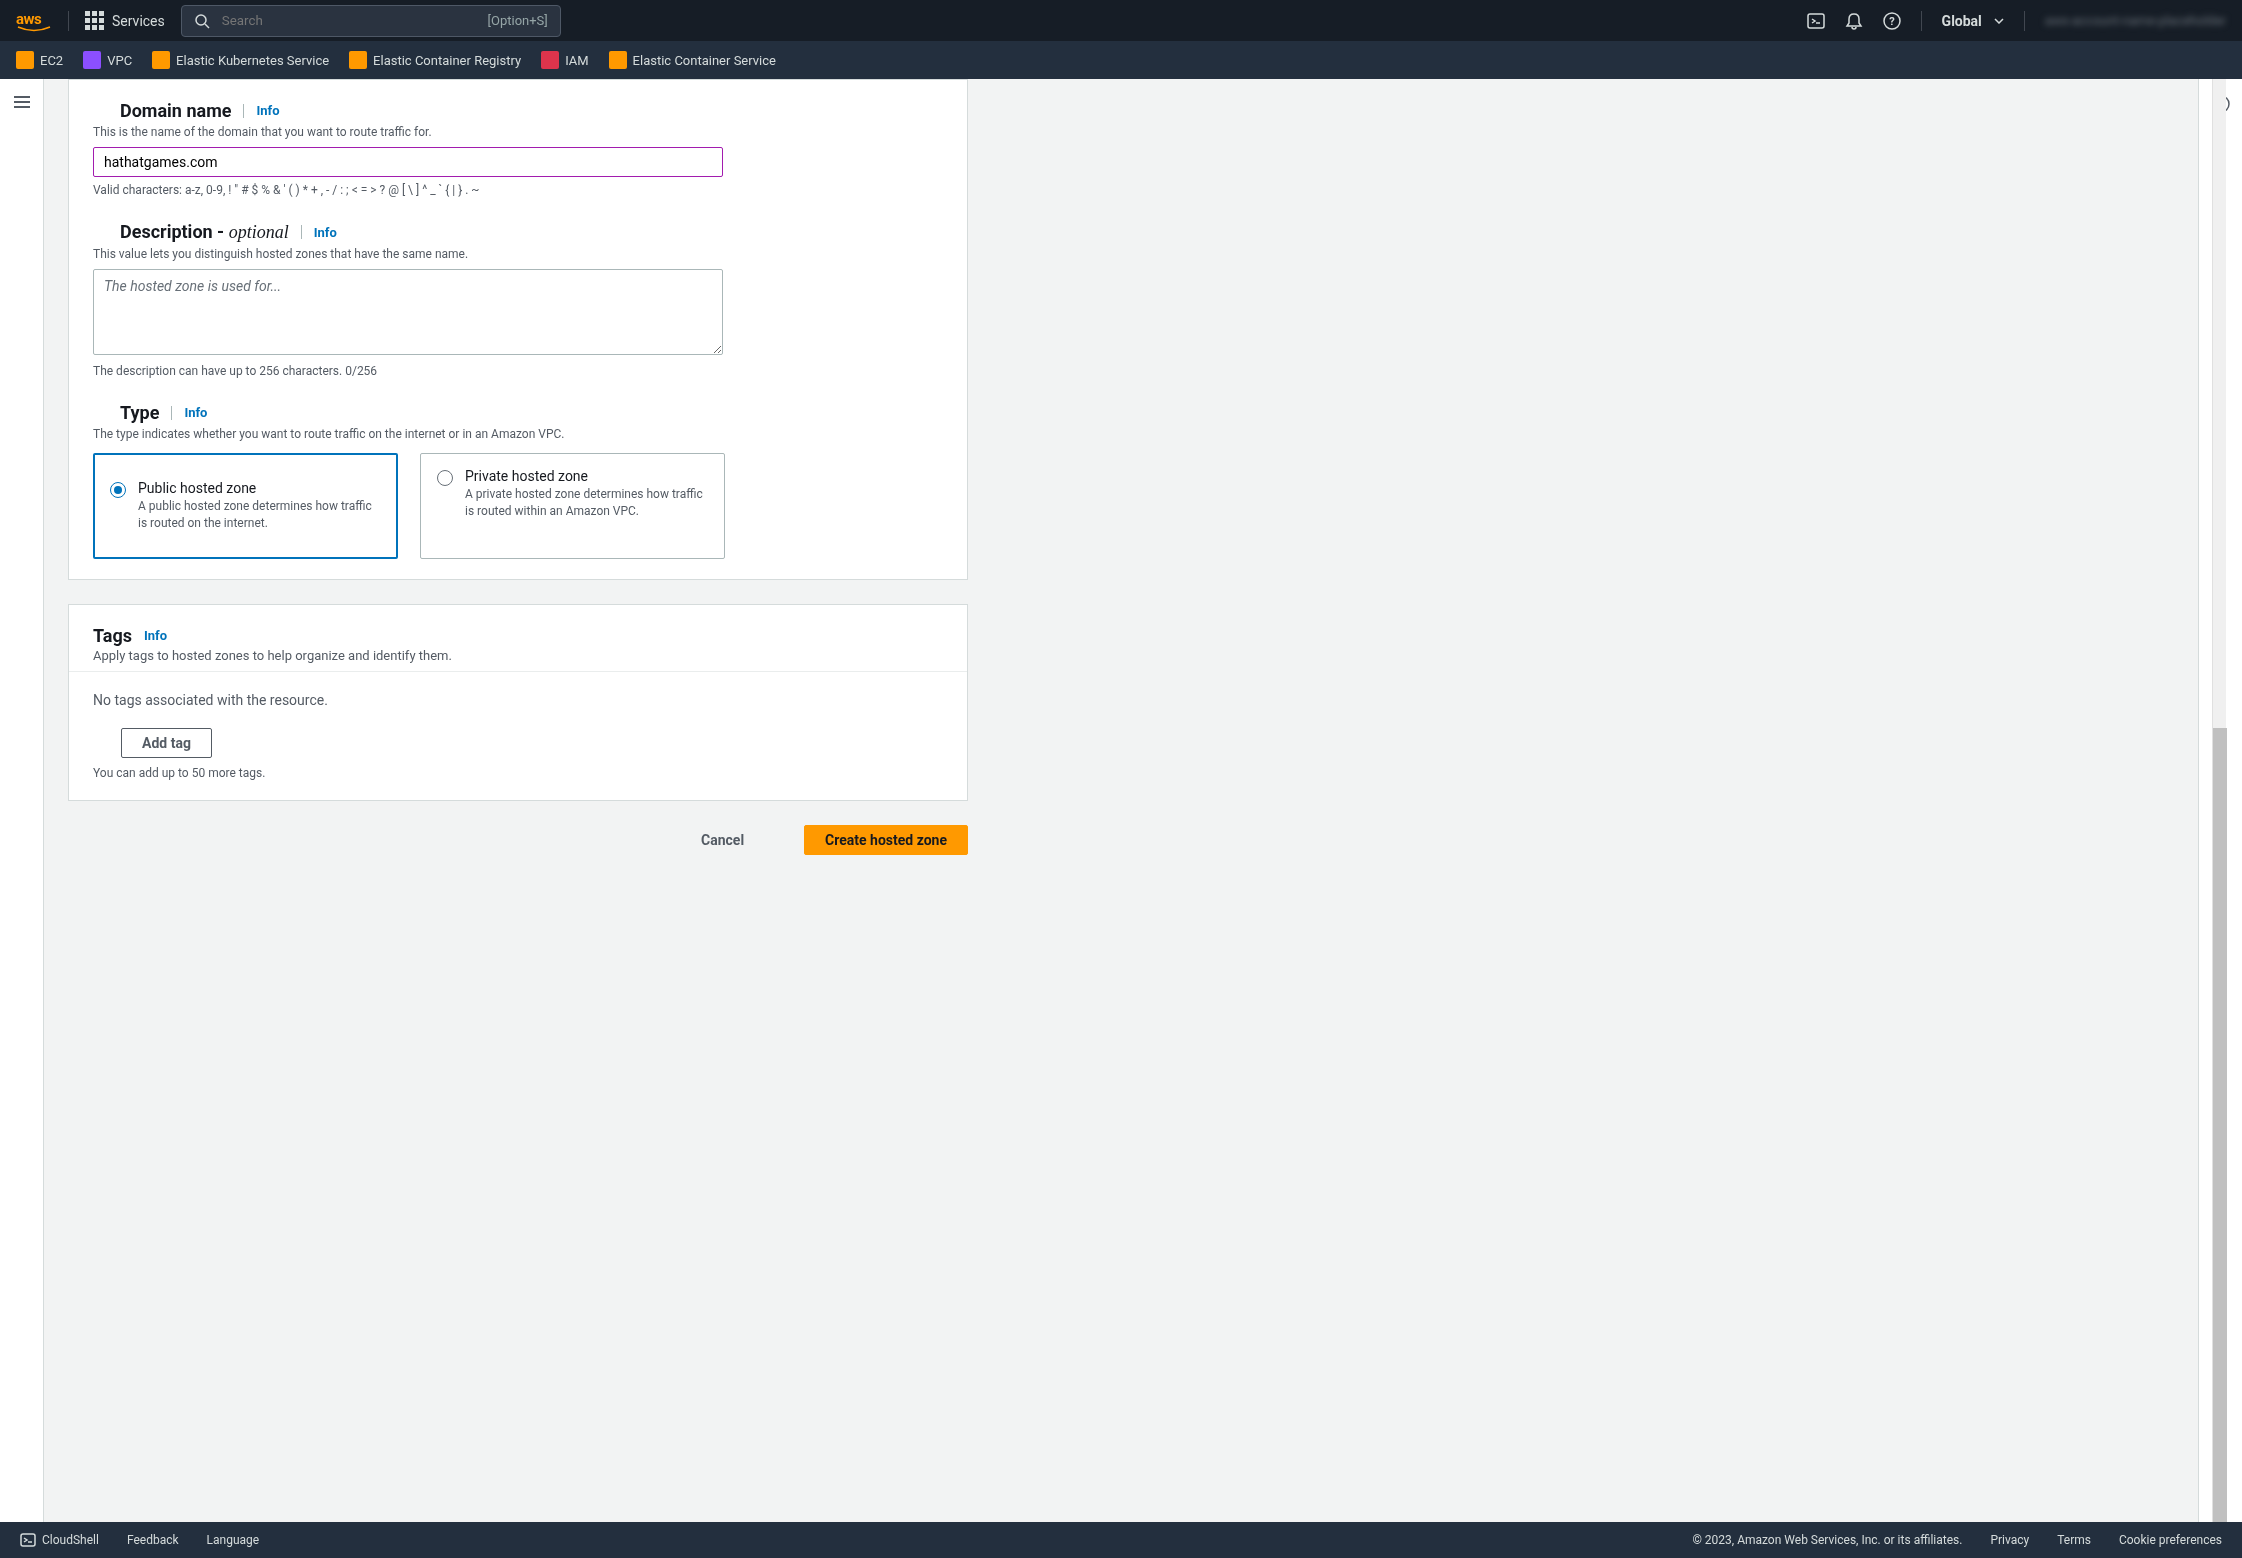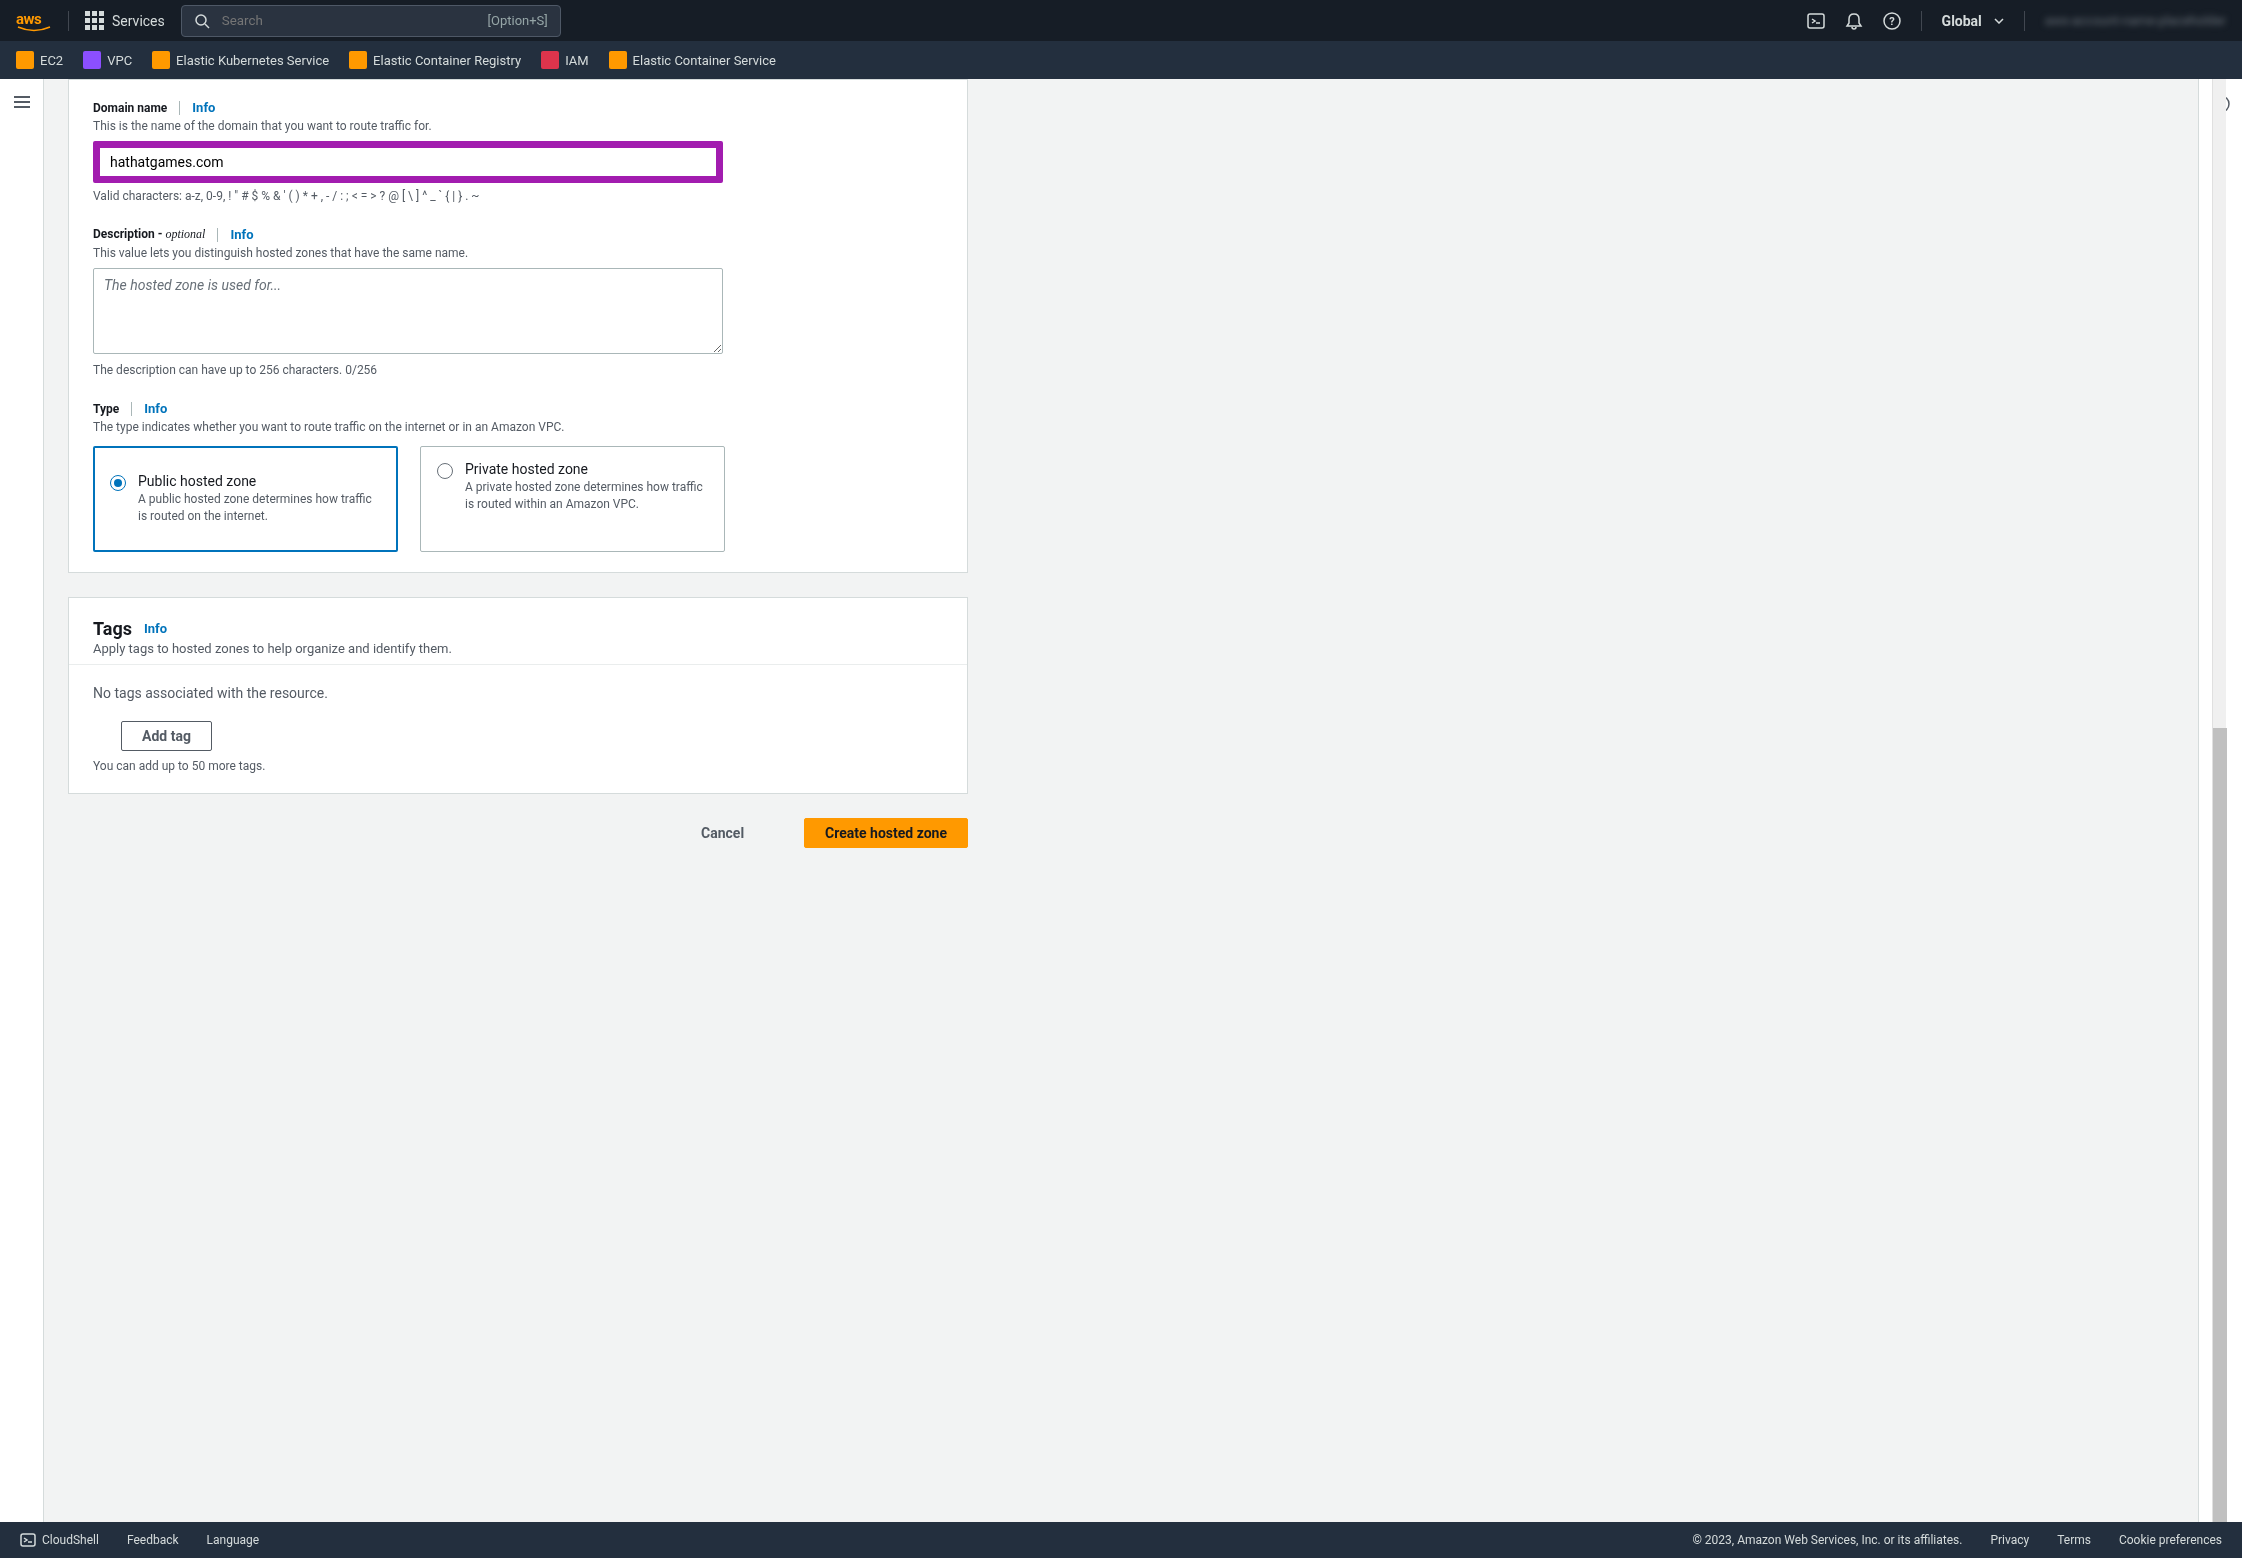--- a/index.html
+++ b/index.html
@@ -222,22 +222,23 @@
     
     .form-label {
       display: flex;
       align-items: center;
       gap: 12px;
       margin-bottom: 4px;
     }
     
     .form-label-text {
       font-weight: 700;
-      font-size: 12px;
+      font-size: 18px;
       color: #16191f;
+      margin-left: 27px;
     }
     
     .label-divider {
       width: 1px;
       height: 14px;
       background: #aab7b8;
     }
     
     .info-link {
       color: #0073bb;
@@ -249,21 +250,21 @@
     .form-hint {
       color: #545b64;
       font-size: 12px;
       margin-bottom: 8px;
     }
     
     .form-input {
       width: 100%;
       max-width: 630px;
       padding: 6px 10px;
-      border: 7px solid #a21caf;
+      border: 1px solid #a21caf;
       border-radius: 2px;
       font-size: 14px;
     }
     
     .form-textarea {
       width: 100%;
       max-width: 630px;
       padding: 8px 10px;
       border: 1px solid #aab7b8;
       border-radius: 2px;

